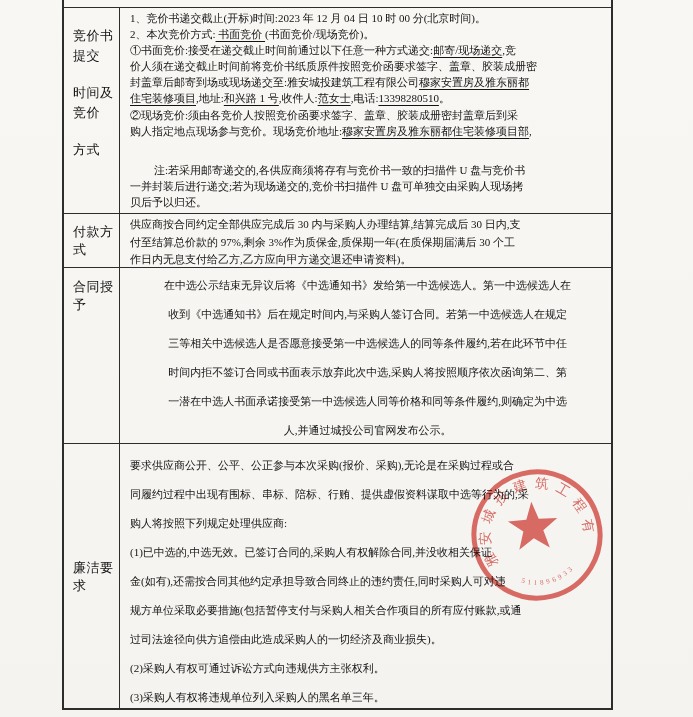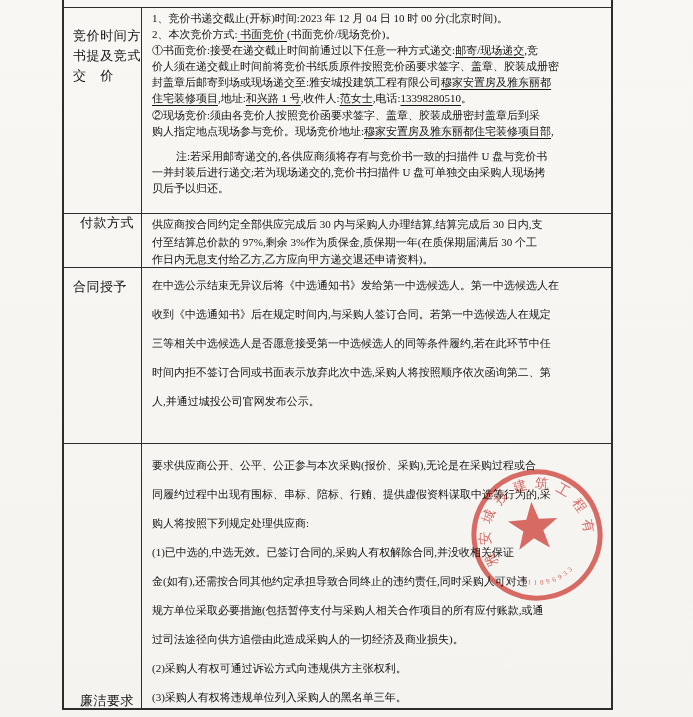--- a/index.html
+++ b/index.html
@@ -19,43 +19,43 @@
     position:absolute;left:62px;top:0;width:551px;height:710px;
     box-sizing:border-box;
     border-left:2px solid #2d2d2d;
     border-right:2px solid #2d2d2d;
     border-bottom:2px solid #2d2d2d;
     background:transparent;
   }
   .sliver{height:7px;}
   .row{display:flex;border-top:1.7px solid #2d2d2d;box-sizing:border-box;}
   .label{
-    width:78px;flex:none;box-sizing:border-box;
+    width:56px;flex:none;box-sizing:border-box;
     border-right:1.7px solid #2d2d2d;
-    display:flex;flex-direction:row;
+    display:flex;flex-direction:column;
     padding-left:9px;
     font-size:13px;letter-spacing:.5px;
   }
   .content{flex:1;box-sizing:border-box;padding:2px 6px 0 10px;overflow:hidden;}
   .line{white-space:nowrap;font-size:11px;}
   .line span.u{text-decoration:underline;text-underline-offset:3px;text-decoration-thickness:1px;}
   
   .r0{height:206px;}
   .r0 .label{padding-top:18px;}
   .r0 .label div{height:57px;line-height:20px;}
   .r0 .line{line-height:16.1px;}
-  .r0 .line.gap{margin-top:9px;}
+  .r0 .line.gap{margin-top:23px;}
   
   .r1{height:54px;}
   .r1 .label{justify-content:center;}
   .r1 .line{line-height:17.5px;}
   
   .r2{height:176px;}
   .r2 .label{padding-top:10px;}
-  .r2 .content{padding-top:3px;}
+  .r2 .content{padding-top:3px;text-align:center;}
   .r2 .line{line-height:29px;}
   
   .r3{height:267px;}
   .r3 .label{justify-content:center;align-items:flex-end;}
   .r3 .content{padding-top:7px;}
   .r3 .line{line-height:29px;}
   
   #seal{
     position:absolute;left:458px;top:456px;width:158px;height:158px;
     mix-blend-mode:multiply;opacity:.82;pointer-events:none;
@@ -102,20 +102,21 @@
       </div>
       <div class="row r2">
         <div class="label">
           <div>合同授予</div>
         </div>
         <div class="content">
           <div class="line"><span>在中选公示结束无异议后将《中选通知书》发给第一中选候选人。第一中选候选人在</span></div>
           <div class="line"><span>收到《中选通知书》后在规定时间内,与采购人签订合同。若第一中选候选人在规定</span></div>
           <div class="line"><span>三等相关中选候选人是否愿意接受第一中选候选人的同等条件履约,若在此环节中任</span></div>
           <div class="line"><span>时间内拒不签订合同或书面表示放弃此次中选,采购人将按照顺序依次函询第二、第</span></div>
+          <div class="line"><span>一潜在中选人书面承诺接受第一中选候选人同等价格和同等条件履约,则确定为中选</span></div>
           <div class="line"><span>人,并通过城投公司官网发布公示。</span></div>
         </div>
       </div>
       <div class="row r3">
         <div class="label">
           <div>廉洁要求</div>
         </div>
         <div class="content">
           <div class="line"><span>要求供应商公开、公平、公正参与本次采购(报价、采购),无论是在采购过程或合</span></div>
           <div class="line"><span>同履约过程中出现有围标、串标、陪标、行贿、提供虚假资料谋取中选等行为的,采</span></div>

